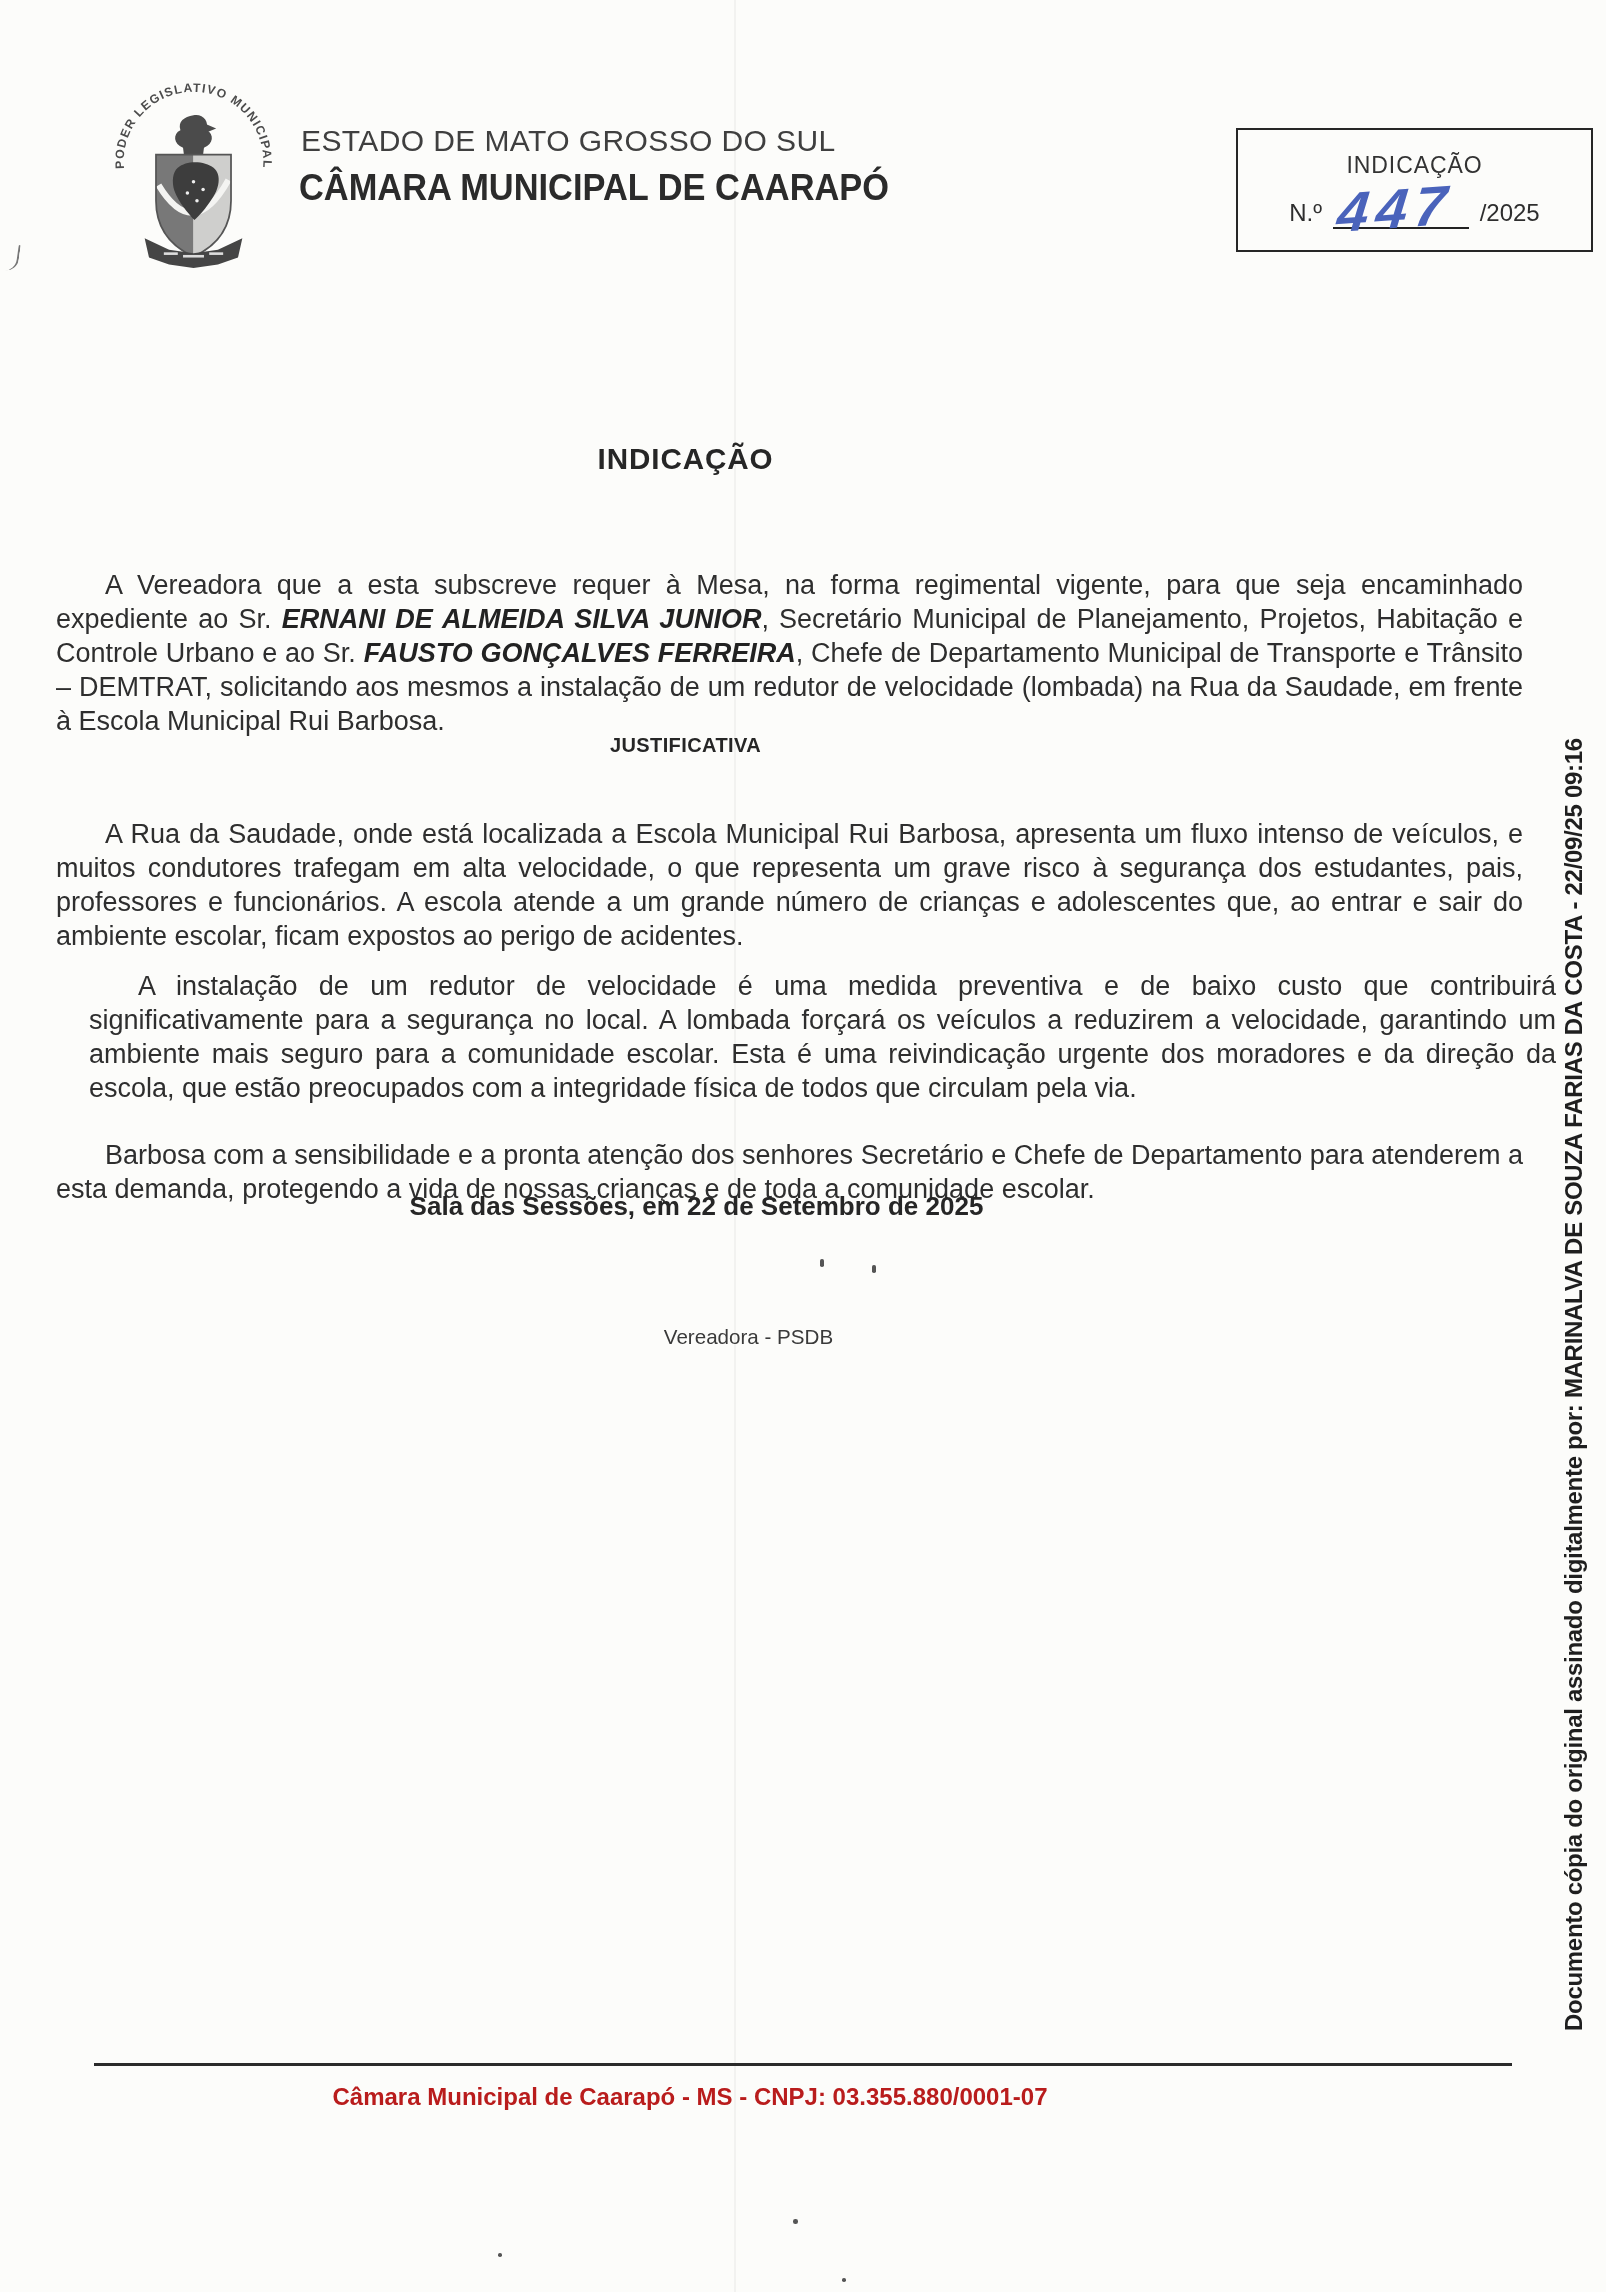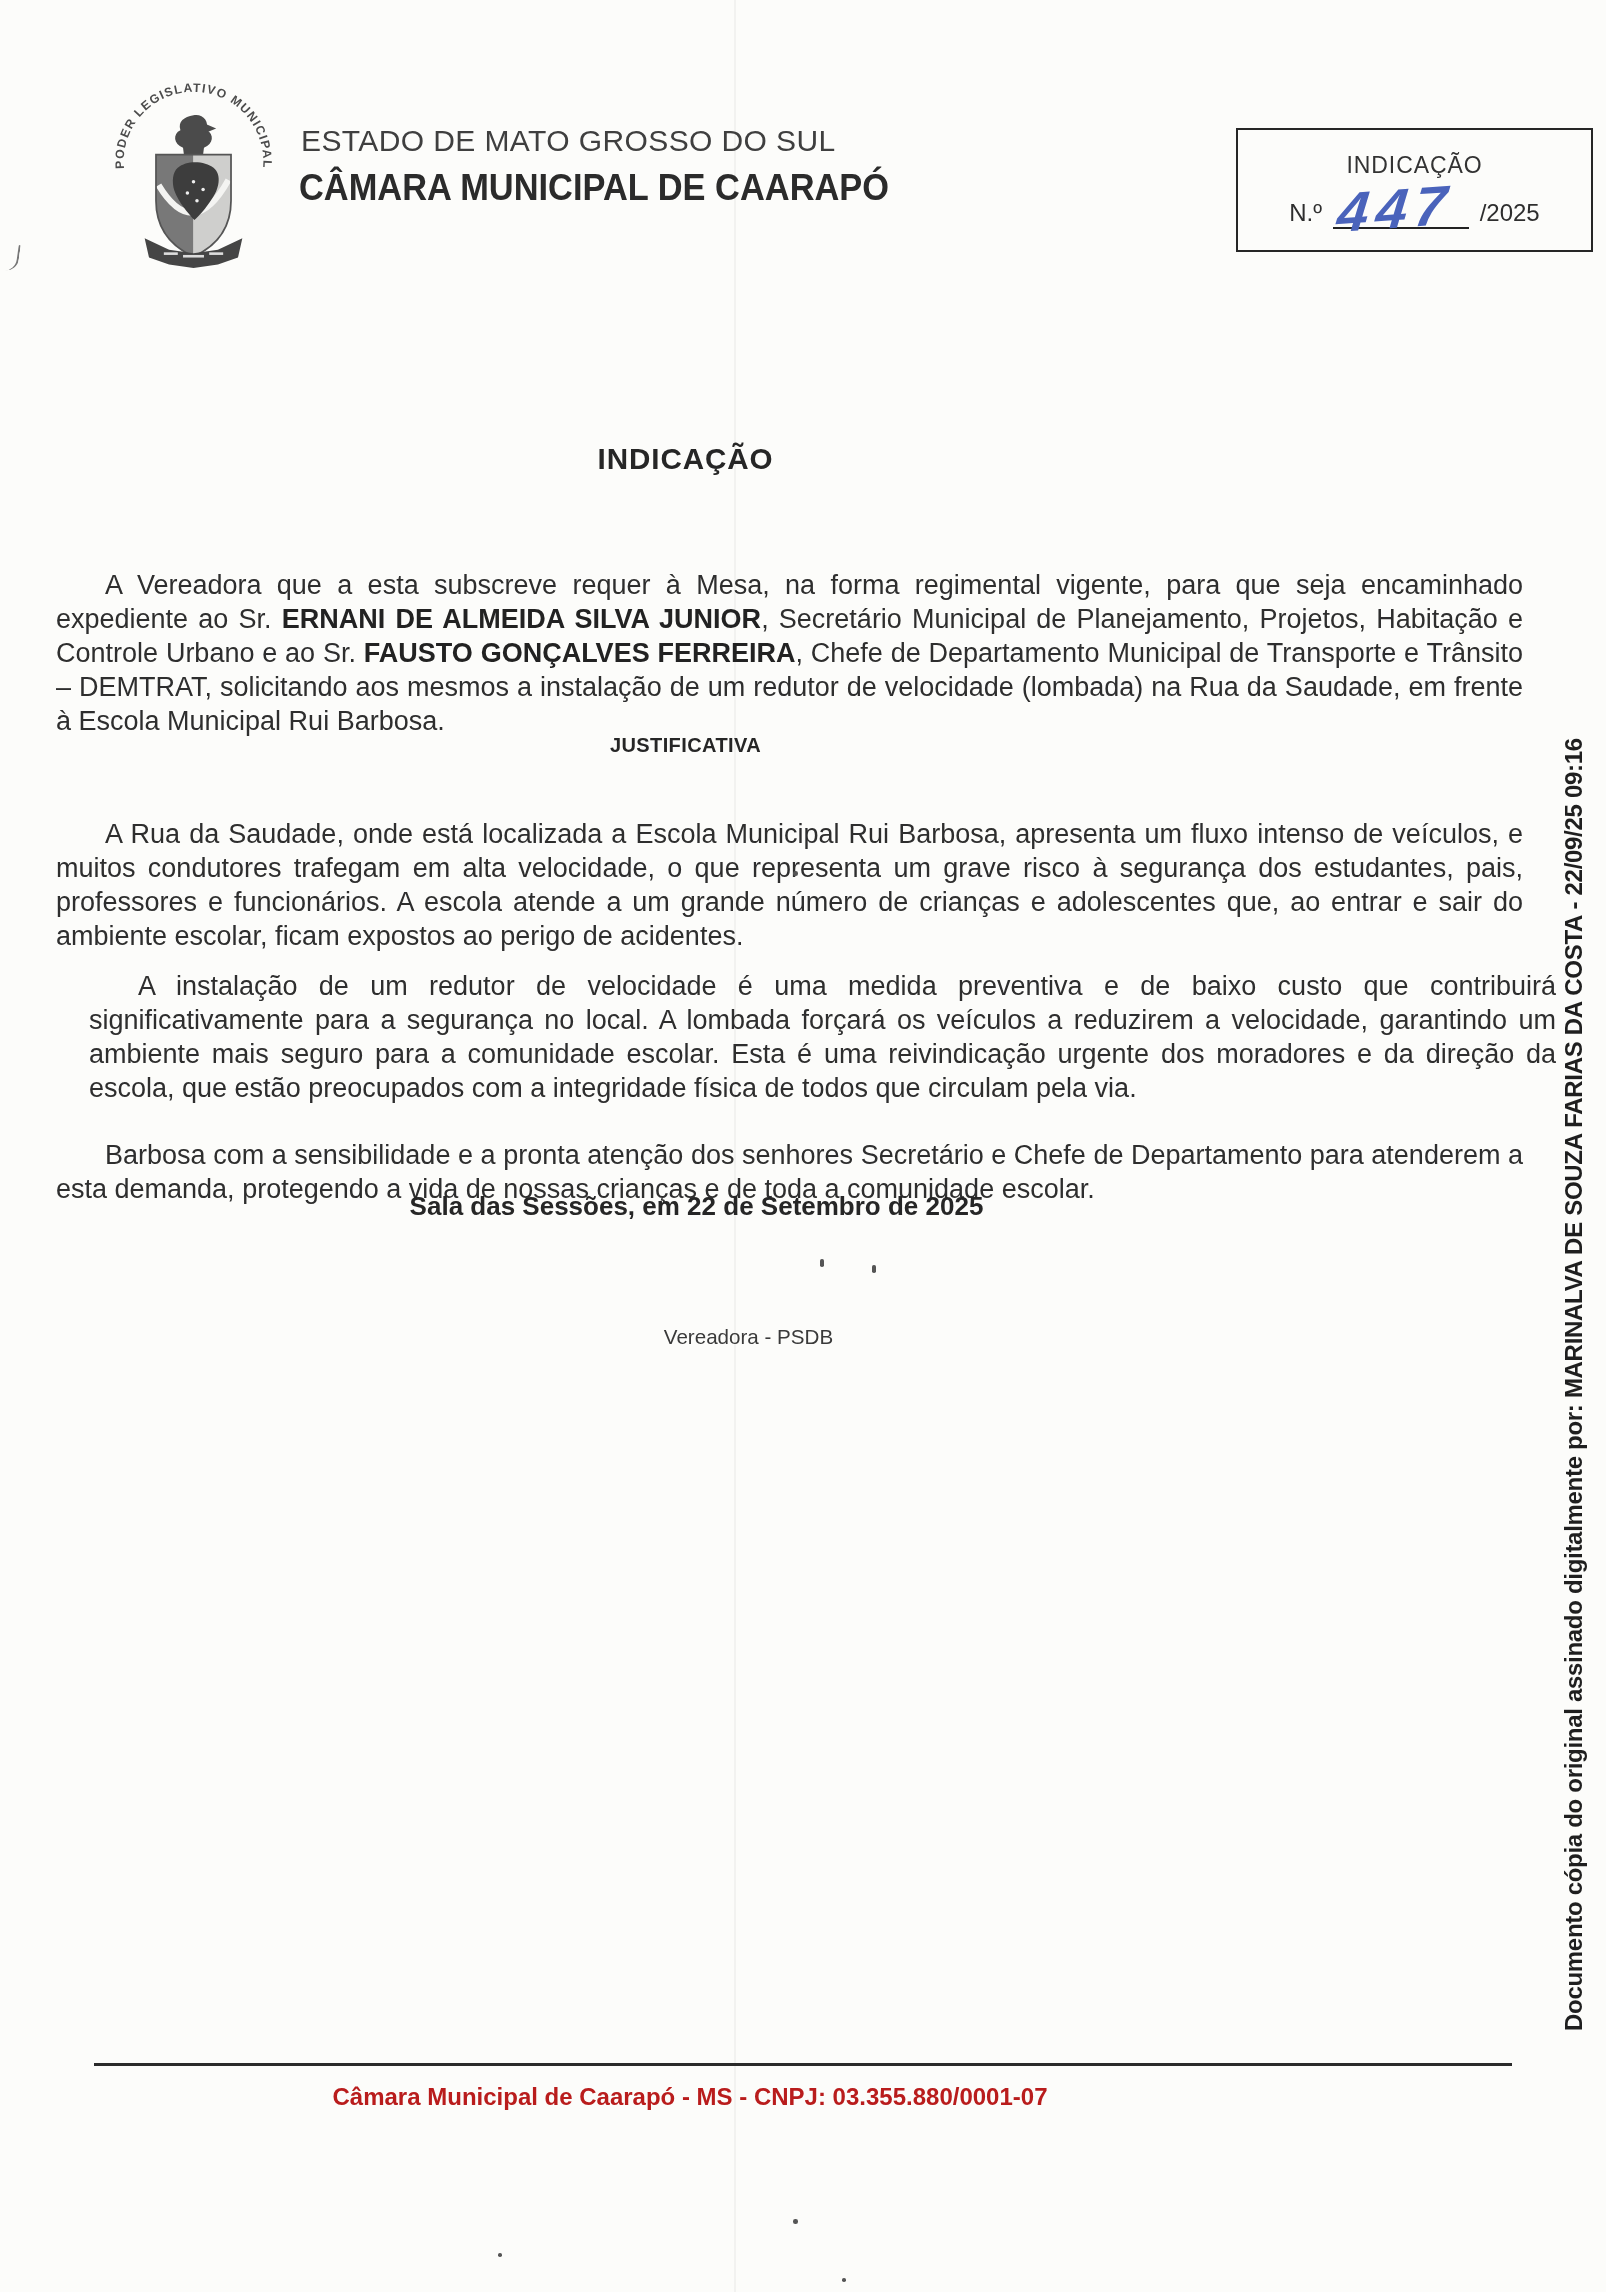--- a/index.html
+++ b/index.html
@@ -55,21 +55,21 @@
     text-align:justify; text-indent:49px; color:#2e2e2e;
   }
   .p1 { top:541px; }
   .just-heading {
     position:absolute; left:56px; top:734px; width:1259px; text-align:center;
     font-size:20px; font-weight:bold; letter-spacing:0.4px; color:#262626;
   }
   .p2 { top:790px; }
   .p3 { top:942px;margin-left:33px; }
   .p4 { top:1111px; }
-  .bold { font-weight:bold; color:#222; }
+  .bold { font-weight:bold; color:#222;font-style:italic; }
   .date-line {
     position:absolute; left:56px; top:1191px; width:1281px; text-align:center;
     font-size:26px; font-weight:bold; color:#262626;
   }
   .sig-name {
     position:absolute; left:56px; top:1297px; width:1385px; text-align:center;
     font-size:22.4px; font-weight:bold; color:#2b2b2b;
   }
   .sig-role {
     position:absolute; left:56px; top:1325px; width:1385px; text-align:center;

